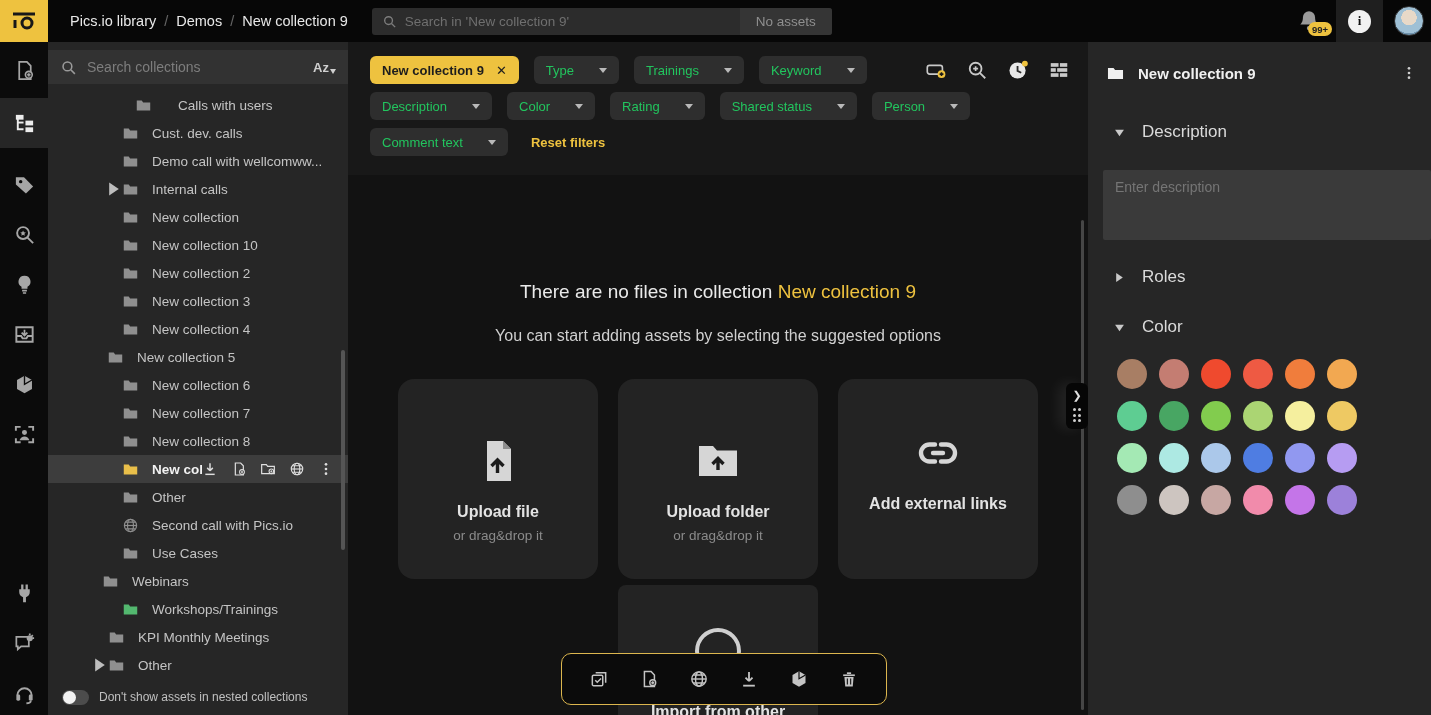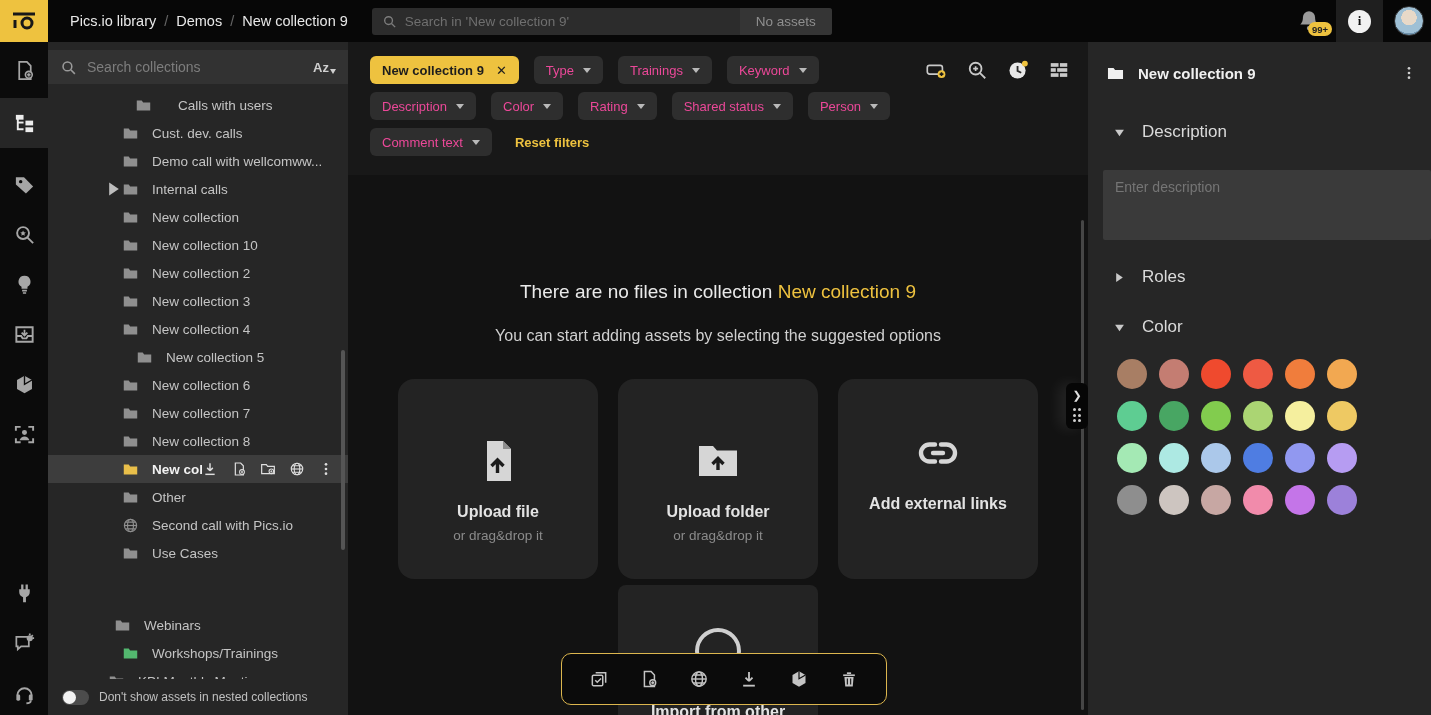--- a/index.html
+++ b/index.html
@@ -51,21 +51,21 @@
   .side-scroll { position:absolute; right:3px; top:308px; width:4px; height:200px; background:#555; border-radius:2px; }
   .side-footer { position:absolute; left:0; bottom:0; width:300px; height:36px; display:flex; align-items:center; padding:0 14px; background:#262626; }
   .toggle { width:27px; height:15px; background:#4c4c4c; border-radius:8px; position:relative; flex:0 0 27px; }
   .toggle .knob { position:absolute; left:1px; top:1px; width:13px; height:13px; border-radius:50%; background:#f3f3f3; }
   .side-footer .lbl { font-size:12px; color:#c0c0c0; margin-left:10px; white-space:nowrap; }
 
   
   .main { position:absolute; left:348px; top:42px; width:740px; height:673px; background:#121212; }
   .filterbar { position:absolute; left:0; top:0; width:740px; height:133px; background:#181818; padding:14px 18px 0 22px; }
   .frow { display:flex; align-items:center; gap:15px; margin-bottom:8px; height:28px; }
-  .chip { background:#2e2e2e; border-radius:6px; height:28px; display:flex; align-items:center; gap:9px; padding:0 12px; font-size:13px; color:#ec4899; }
+  .chip { background:#2e2e2e; border-radius:6px; height:28px; display:flex; align-items:center; gap:25px; padding:0 12px; font-size:13px; color:#22c55e; }
   .chip .caret { width:0; height:0; border-left:4px solid transparent; border-right:4px solid transparent; border-top:5px solid #b9b9b9; }
   .chip.active { background:#eec23f; color:#1d1d1d; font-weight:bold; gap:12px; }
   .chip.active .x { font-size:13px; font-weight:bold; color:#1d1d1d; }
   .reset { color:#eec23f; font-size:13px; font-weight:bold; margin-left:8px; }
   .fb-icons { margin-left:auto; display:flex; align-items:center; gap:19px; color:#c9c9c9; }
   .fb-icons .fbi { width:22px; height:22px; }
   .fb-icons svg { width:22px; height:22px; display:block; }
 
   .content { position:absolute; left:0; top:133px; width:740px; height:540px; overflow:hidden; }
   .empty-title { margin-top:106px; text-align:center; font-size:19px; color:#eaeaea; }
@@ -335,21 +335,21 @@
         </div>
         <div class="trow" style="padding-left: 58px;">
           <span class="arrow"></span>
           <span class="ficon">
             <svg viewBox="0 0 24 24" fill="currentColor">
               <path d="M2.5 5h7l2 2.6h10V19h-19z"></path>
             </svg>
           </span>
           <span class="label">New collection 4</span>
         </div>
-        <div class="trow" style="padding-left: 56px; margin-left: 16px;">
+        <div class="trow" style="padding-left: 43px;">
           <span class="arrow"></span>
           <span class="ficon">
             <svg viewBox="0 0 24 24" fill="currentColor">
               <path d="M2.5 5h7l2 2.6h10V19h-19z"></path>
             </svg>
           </span>
           <span class="label">New collection 5</span>
         </div>
         <div class="trow" style="padding-left: 58px;">
           <span class="arrow"></span>
@@ -447,21 +447,21 @@
         </div>
         <div class="trow" style="padding-left: 58px;">
           <span class="arrow"></span>
           <span class="ficon">
             <svg viewBox="0 0 24 24" fill="currentColor">
               <path d="M2.5 5h7l2 2.6h10V19h-19z"></path>
             </svg>
           </span>
           <span class="label">Use Cases</span>
         </div>
-        <div class="trow" style="padding-left: 50px; margin-top: 44px;">
+        <div class="trow" style="padding-left: 38px;">
           <span class="arrow"></span>
           <span class="ficon">
             <svg viewBox="0 0 24 24" fill="currentColor">
               <path d="M2.5 5h7l2 2.6h10V19h-19z"></path>
             </svg>
           </span>
           <span class="label">Webinars</span>
         </div>
         <div class="trow" style="padding-left: 58px;">
           <span class="arrow"></span>

